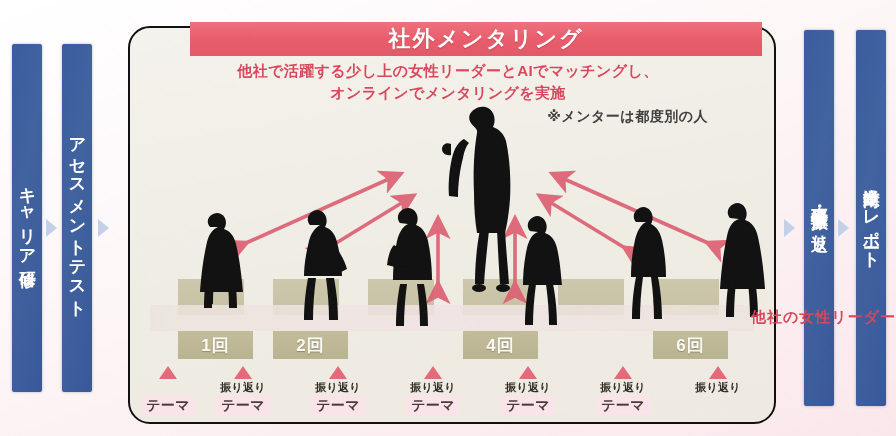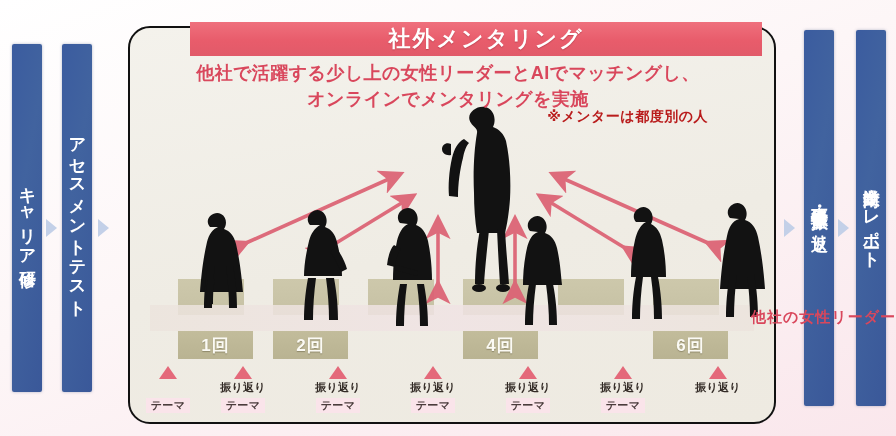--- a/index.html
+++ b/index.html
@@ -82,31 +82,31 @@
   }
 
   
   #lead {
     position: absolute;
     left: 0;
     right: 0;
     top: 60px;
     text-align: center;
     color: #d9475c;
-    font-size: 18px;
+    font-size: 15px;
     font-weight: 700;
     line-height: 1.45;
     letter-spacing: .4px;
     z-index: 5;
   }
   #note {
     position: absolute;
     right: 188px;
     top: 108px;
-    color: #b91c1c;
+    color: #404040;
     font-size: 14px;
     font-weight: 700;
     letter-spacing: .5px;
     z-index: 5;
   }
 
   
   #scene {
     position: absolute;
     left: 128px;
@@ -191,21 +191,21 @@
     font-weight: 700;
     line-height: 1.25;
     letter-spacing: .3px;
   }
   .mk-theme {
     display: inline-block;
     margin-top: 1px;
     padding: 0 5px;
     background: #fae4ea;
     color: #4a3b3b;
-    font-size: 11px;
+    font-size: 14px;
     font-weight: 700;
     line-height: 1.35;
     letter-spacing: .3px;
   }
   .mk-spacer { height: 14px; }
 </style>
 </head>
 <body>
 
 <div id="stage">

